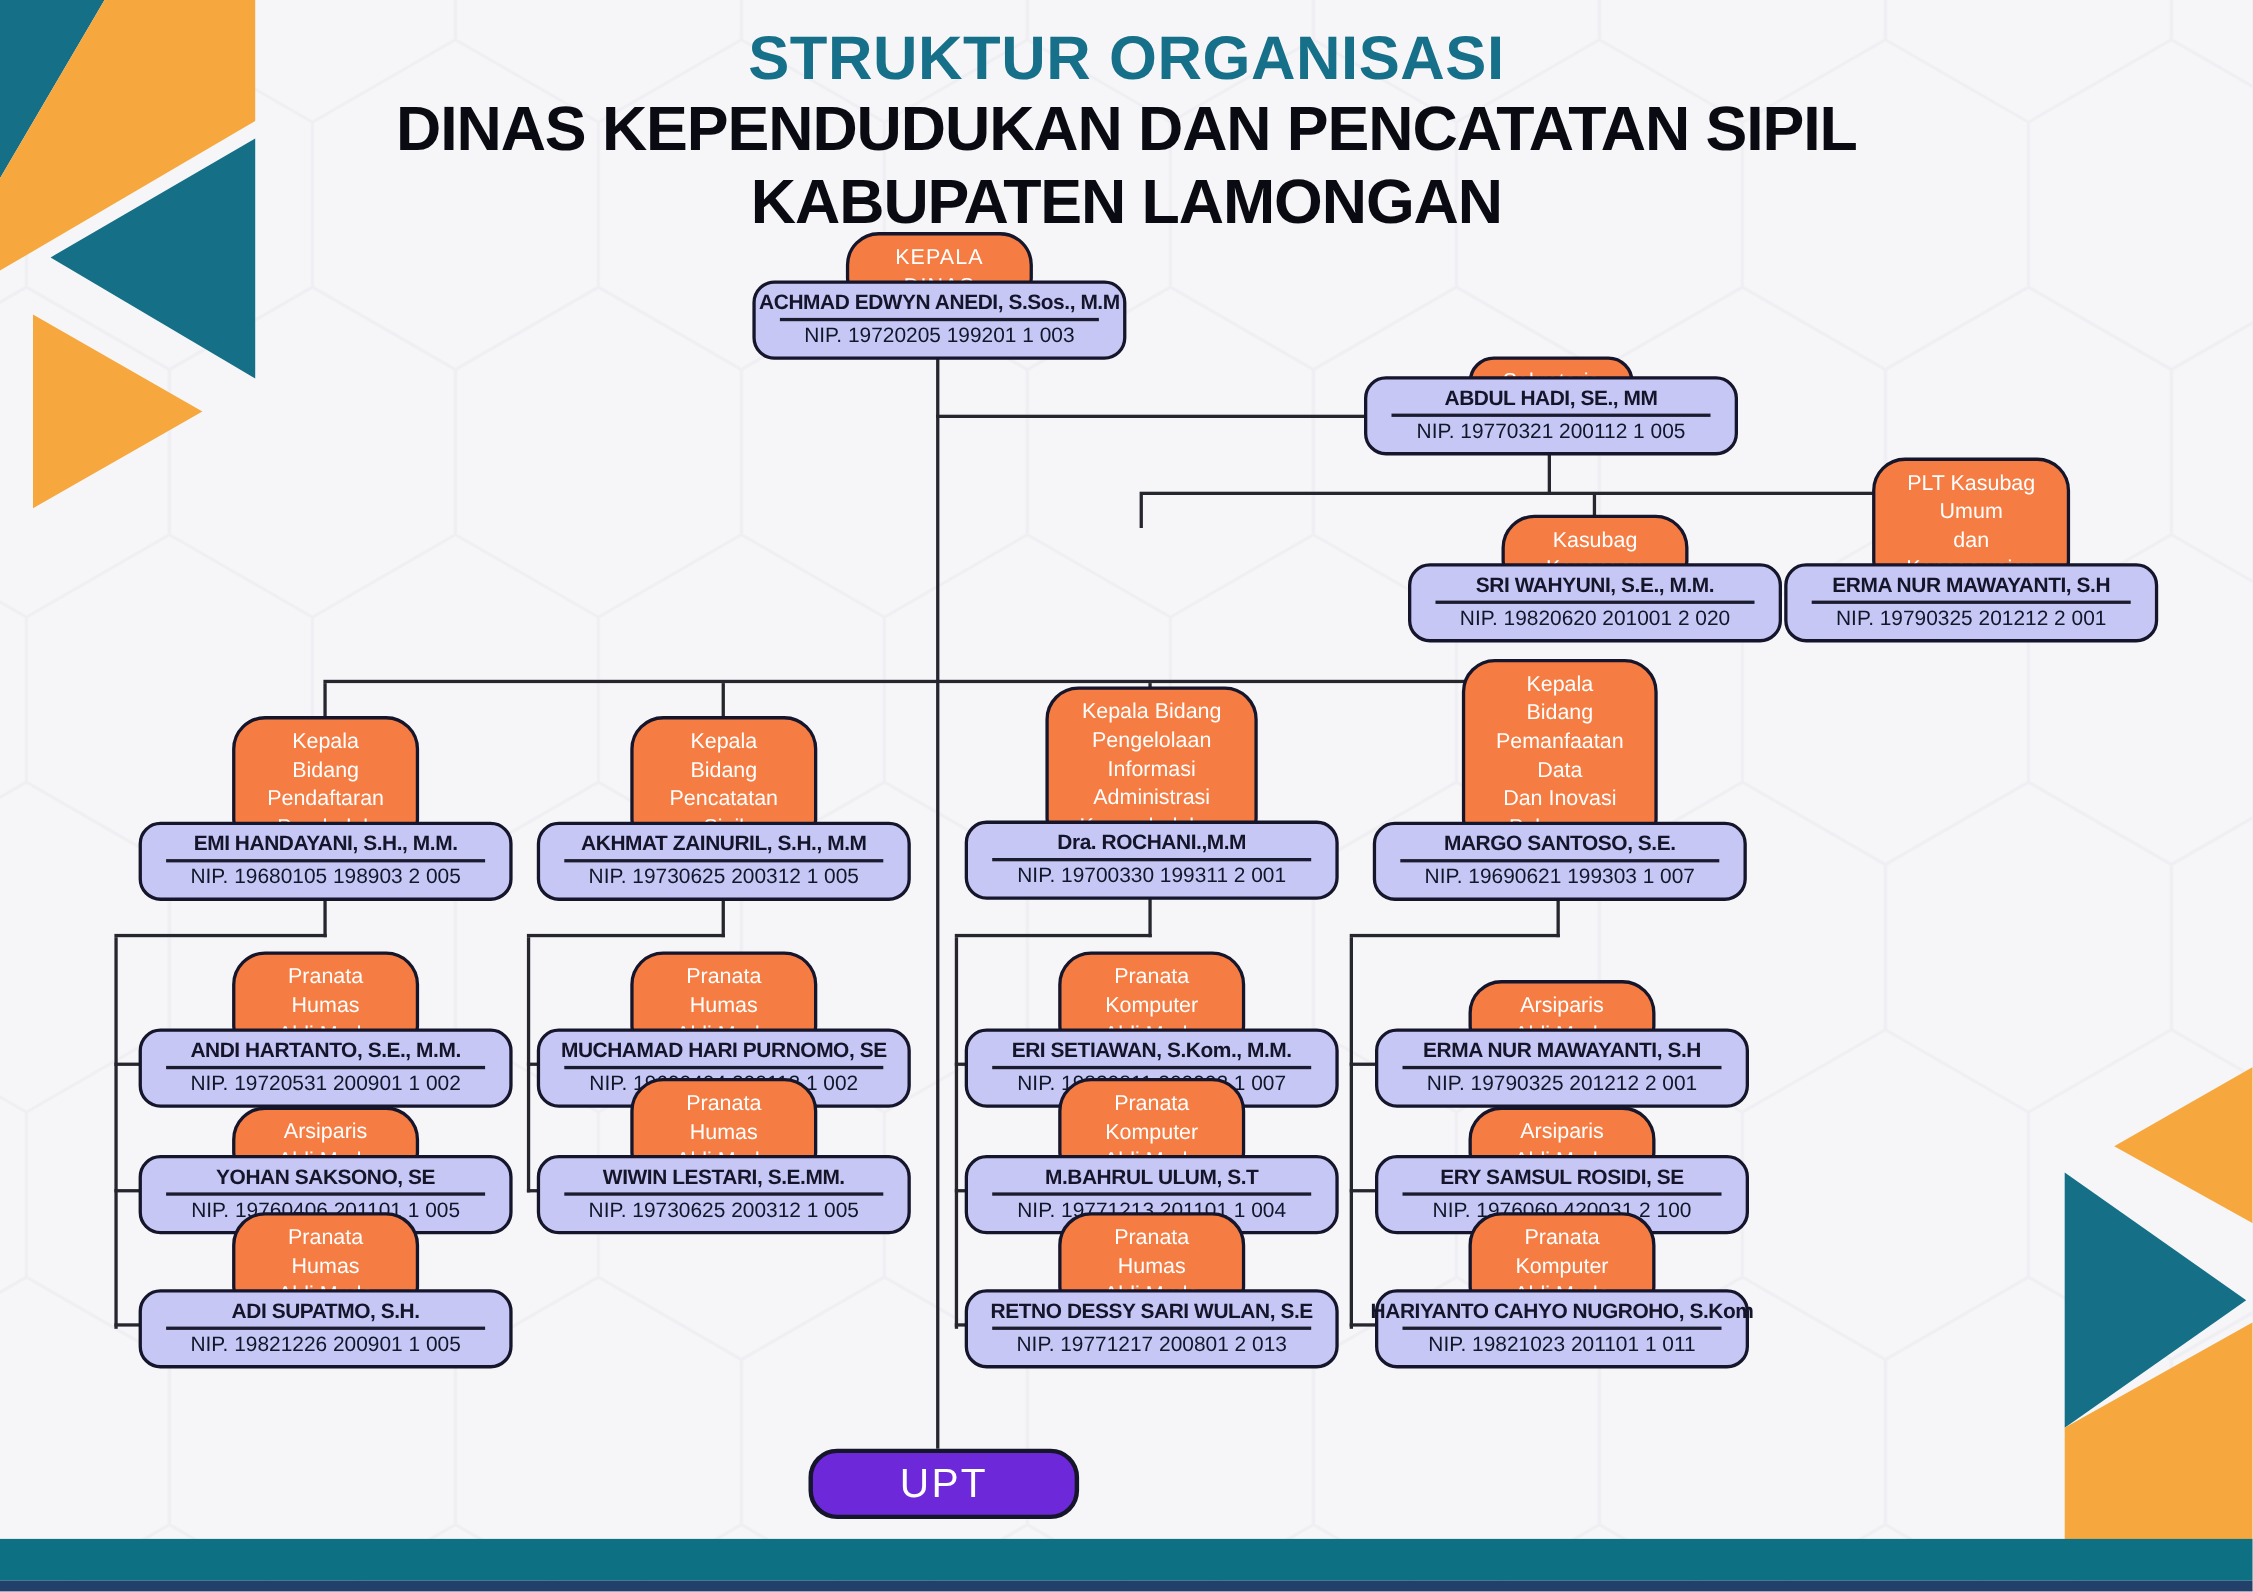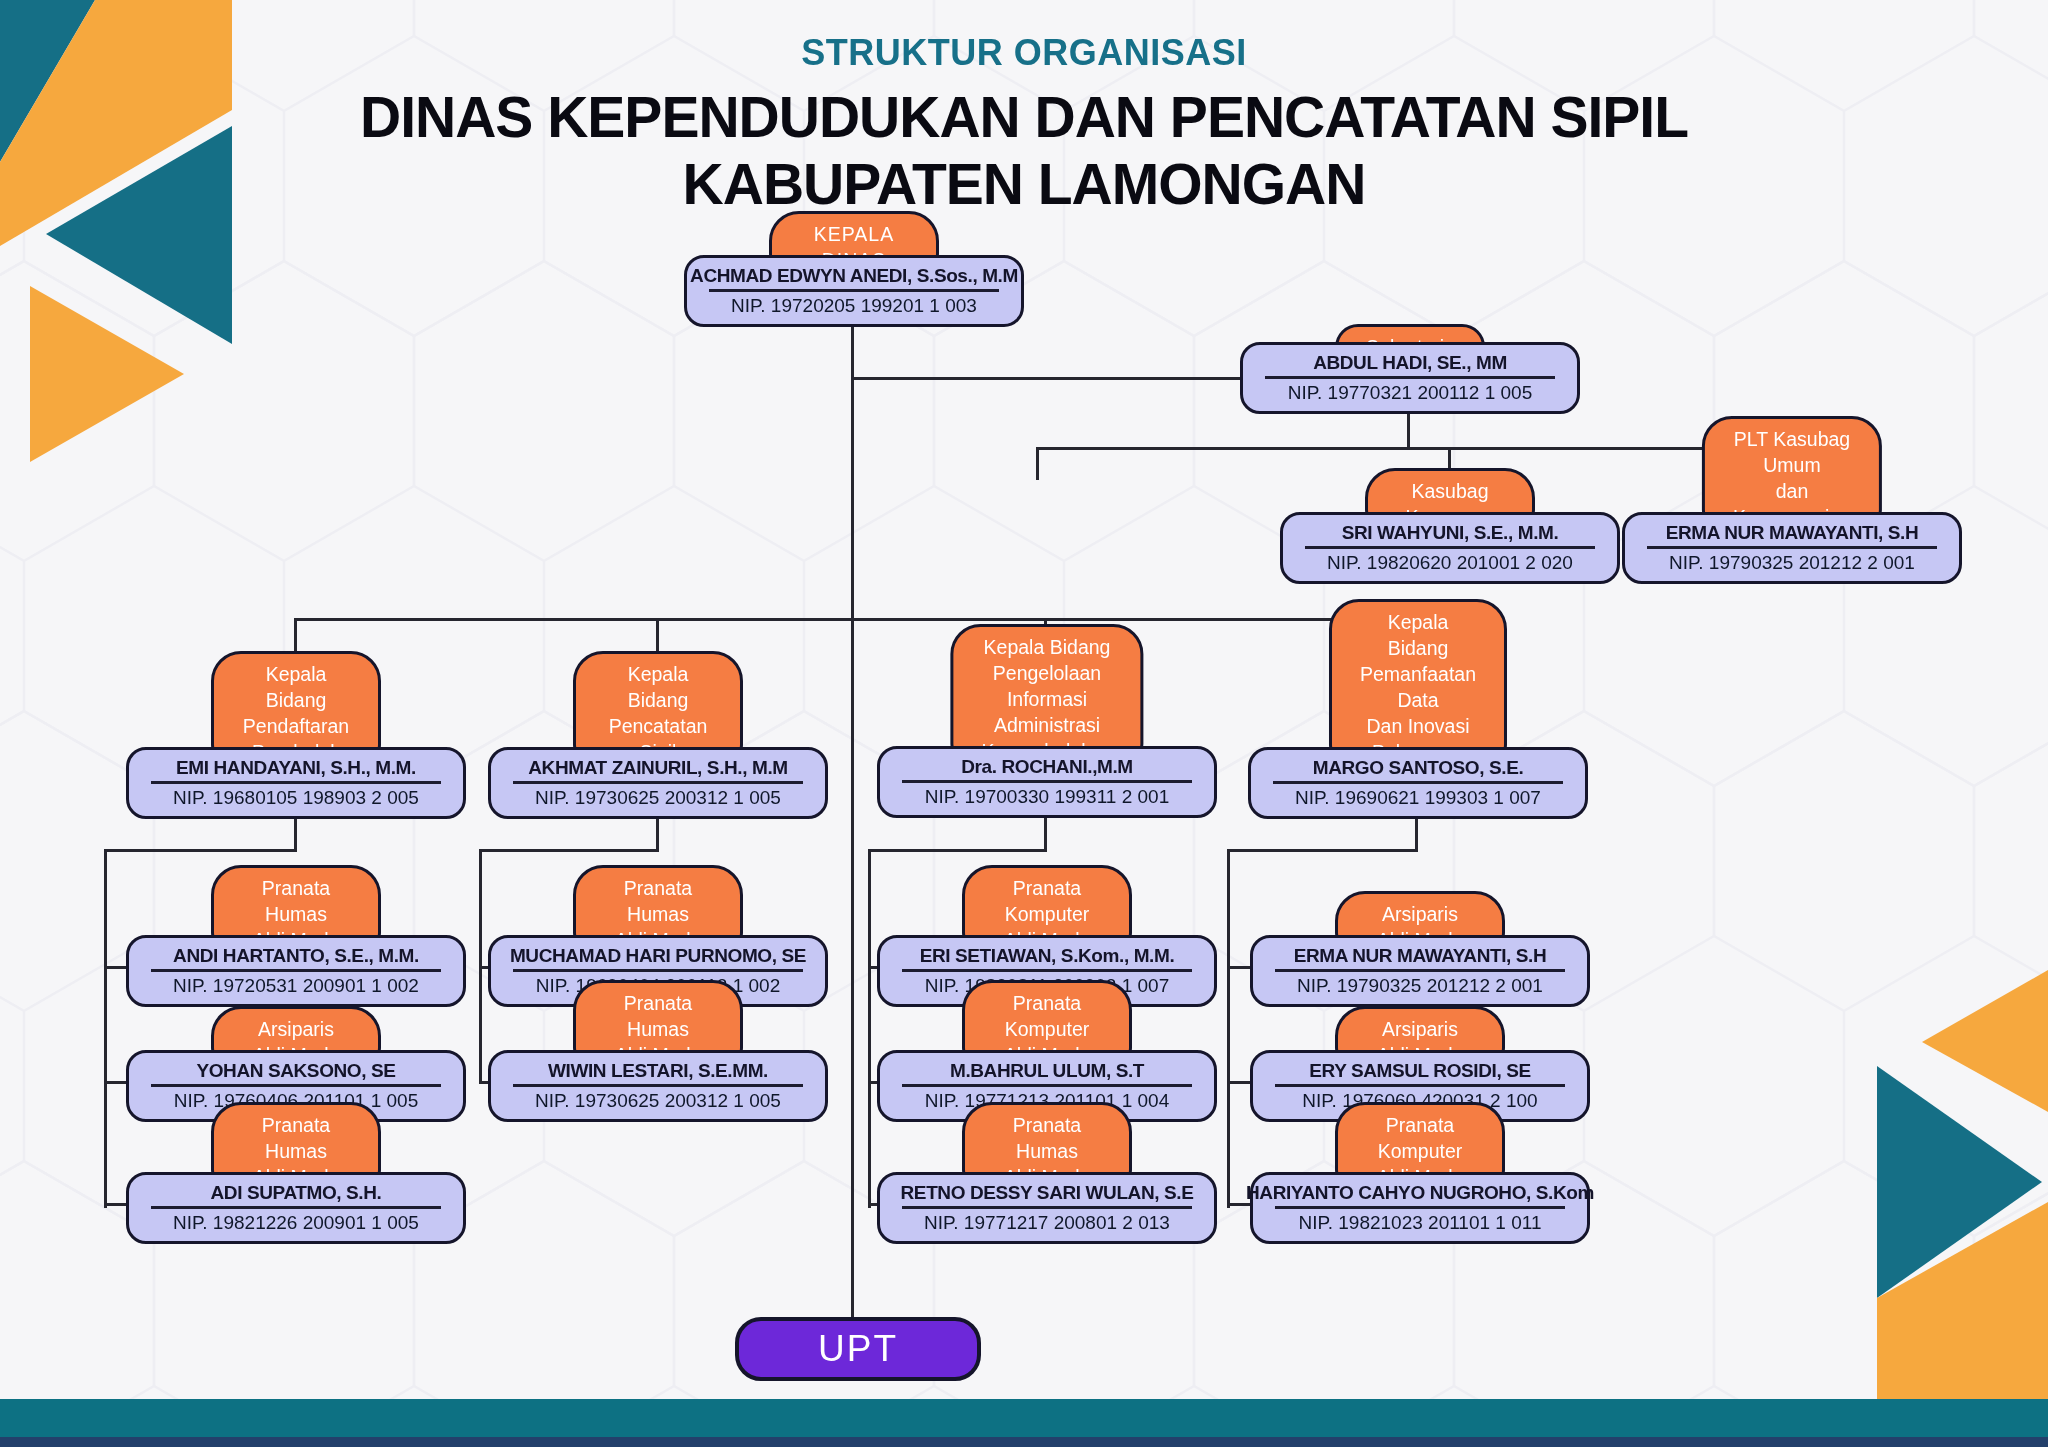--- a/index.html
+++ b/index.html
@@ -1,21 +1,21 @@
 <!DOCTYPE html>
 <html><head>
 <meta charset="utf-8">
 <style>
   html,body{margin:0;padding:0;background:#dfe1e6;}
   .stage{position:relative;width:2048px;height:1447px;background:#f6f6f8;overflow:hidden;
          font-family:"Liberation Sans",sans-serif;}
   svg.bg{position:absolute;left:0;top:0;z-index:0;opacity:.6;}
   svg.deco{position:absolute;left:0;top:0;z-index:1;}
   .titles{position:absolute;left:0;top:22px;width:100%;text-align:center;z-index:3;}
-  .t1{font-size:36px;font-weight:bold;color:#177089;letter-spacing:.5px;line-height:62px;}
+  .t1{font-size:56px;font-weight:bold;color:#177089;letter-spacing:.5px;line-height:62px;}
   .t2{font-size:57px;font-weight:bold;color:#0a0a12;letter-spacing:-1px;line-height:67px;}
   .seg{position:absolute;background:#26262f;z-index:2;}
   .unit{position:absolute;width:340px;z-index:3;}
   .card{position:relative;z-index:1;height:66px;background:#c6c7f4;border:3.5px solid #15152b;
         border-radius:20px;display:flex;flex-direction:column;justify-content:center;align-items:center;}
   .pill{position:absolute;z-index:0;left:50%;transform:translateX(-50%);bottom:44px;
         background:#f57d43;border:3.5px solid #15152b;border-radius:30px;color:#fff;
         font-size:19.5px;line-height:26px;padding:7px 28px;text-align:center;white-space:pre-line;}
   .nm{font-size:19px;font-weight:bold;color:#14142a;white-space:nowrap;letter-spacing:-0.4px;}
   .rule{width:87%;height:2.5px;background:#1c1c30;margin:2px 0 3px;}

